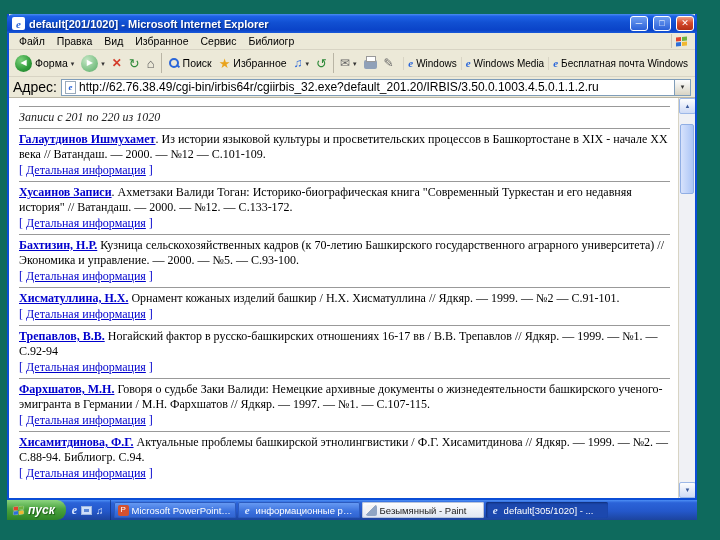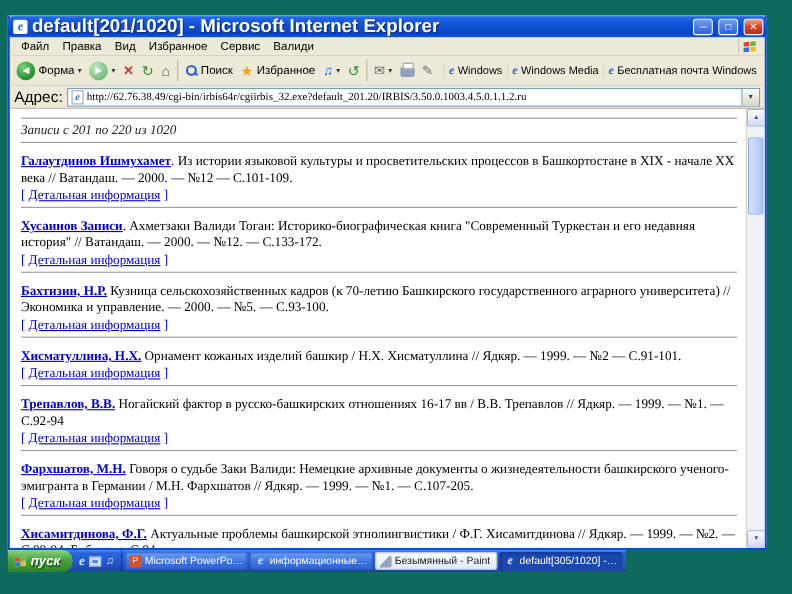--- a/index.html
+++ b/index.html
@@ -9,21 +9,21 @@
   .desktop{position:absolute;left:7px;top:14px;width:690px;height:506px}
 
   
   .window{position:absolute;left:0;top:0;width:690px;height:486px;display:flex;flex-direction:column;
     border-left:2px solid #0b4dd6;border-right:2px solid #0b4dd6;border-bottom:2px solid #0b4dd6;background:#ece9d8}
   .titlebar{flex:0 0 19px;display:flex;align-items:center;gap:4px;padding:0 3px 0 5px;margin:0 -2px;
     background:linear-gradient(180deg,#4a8df0 0%,#1e62e6 12%,#1150d2 45%,#0a43c8 85%,#1a5ada 100%);
     border-radius:6px 6px 0 0}
   .title-icon{width:13px;height:13px;background:#fff;border-radius:2px;color:#2a66d9;
     font:italic bold 11px "Liberation Serif",serif;display:flex;align-items:center;justify-content:center}
-  .title-text{color:#fff;font-size:17px;font-weight:bold;text-shadow:1px 1px 1px #0a2c7a;white-space:nowrap;overflow:hidden;flex:1}
+  .title-text{color:#fff;font-size:11px;font-weight:bold;text-shadow:1px 1px 1px #0a2c7a;white-space:nowrap;overflow:hidden;flex:1}
   .win-btn{width:18px;height:15px;margin-left:1px;border-radius:3px;border:1px solid #fff;display:flex;align-items:center;justify-content:center;
     color:#fff;font-size:9px;line-height:1;background:linear-gradient(180deg,#6f9ef2,#2c61d8)}
   .win-btn.close{background:linear-gradient(180deg,#f0a086,#d5492c 45%,#b33016)}
 
   .menubar{flex:0 0 17px;display:flex;align-items:center;padding:0 4px;background:#ece9d8;border-bottom:1px solid #d8d4c4}
   .menu-item{font-size:10.5px;padding:1px 6px;color:#000}
   .throbber{margin-left:auto;width:20px;height:14px;display:flex;align-items:center;justify-content:center;border-left:1px solid #c9c5b4}
   .flag{display:grid;grid-template-columns:5px 5px;grid-template-rows:4px 4px;gap:1px;transform:skewY(-6deg)}
   .flag i{display:block}
   .flag .f1{background:#e1422c}.flag .f2{background:#6cb33f}.flag .f3{background:#2e6fd8}.flag .f4{background:#f0b832}
@@ -51,45 +51,45 @@
   .print::before{content:"";position:absolute;left:2px;top:-4px;width:8px;height:4px;background:#fff;border:1px solid #999}
   .tb-links{margin-left:auto;display:flex;align-items:center}
   .link-item{display:flex;align-items:center;gap:3px;font-size:10px;padding:1px 4px;border-left:1px solid #d8d4c4;white-space:nowrap}
   .e-ic{color:#2a66d9;font:italic bold 11px "Liberation Serif",serif;line-height:1}
 
   .addressbar{flex:0 0 21px;display:flex;align-items:center;gap:4px;padding:1px 4px;background:#ece9d8;border-bottom:1px solid #b9b5a5}
   .addr-label{font-size:14px;color:#000}
   .addr-field{flex:1;position:relative;height:17px;background:#fff;border:1px solid #7f9db9;display:flex;align-items:center}
   .page-ic{flex:0 0 11px;width:11px;height:13px;margin:0 3px;background:#fff;border:1px solid #9ab;display:flex;align-items:center;justify-content:center;
     color:#2a66d9;font:italic bold 9px "Liberation Serif",serif}
-  .addr-input{flex:1;min-width:0;border:none;outline:none;font-family:Liberation Serif, serif;font-size:10px;color:#000;background:transparent;height:100%}
+  .addr-input{flex:1;min-width:0;border:none;outline:none;font-family:Liberation Sans, sans-serif;font-size:12px;color:#000;background:transparent;height:100%}
   .addr-drop{flex:0 0 16px;height:15px;background:linear-gradient(#fdfdfd,#d8d4c4);border-left:1px solid #7f9db9;display:flex;align-items:center;justify-content:center;font-size:7px;color:#333}
 
   
   .content{position:relative;flex:1;background:#fff;overflow:hidden}
   .content-inner{position:absolute;left:0;top:0;right:17px;bottom:0;padding:5px 8px 0 10px;
     font-family:"Liberation Serif",serif;font-size:12px;line-height:1.25;color:#000;overflow:hidden}
   .content-inner a{color:#0000cc;text-decoration:underline;cursor:pointer}
   .nav-line{margin-bottom:2px}
   .nav-sep{color:#000;margin:0 2px}
   .range{font-style:italic;color:#222;margin:2px 0}
   hr.rule{border:none;border-top:1px solid #999;margin:3px 0}
-  .record{margin:9px 0}
+  .record{margin:3px 0}
   .author{font-weight:bold}
   .rec-rest{color:#000}
   .detail{color:#0000cc;margin-top:1px}
 
   .scrollbar{position:absolute;top:0;right:0;bottom:0;width:17px;background:#f0f1f5;border-left:1px solid #d8d4c4;display:flex;flex-direction:column}
   .sb-btn{flex:0 0 16px;width:17px;background:linear-gradient(180deg,#fdfdfd,#cfdbf6);border:1px solid #9db8e8;border-radius:2px;
     color:#3a5a9c;font-size:6px;display:flex;align-items:center;justify-content:center}
   .sb-track{flex:1;position:relative}
   .sb-thumb{position:absolute;left:1px;top:10px;width:14px;height:70px;border:1px solid #90aee4;border-radius:2px;background:linear-gradient(90deg,#d7e2fc,#abc5f6)}
 
   
-  .taskbar{position:absolute;left:0;top:486px;width:562px;height:20px;display:flex;align-items:stretch;overflow:hidden;
+  .taskbar{position:absolute;left:0;top:486px;width:690px;height:20px;display:flex;align-items:stretch;overflow:hidden;
     background:linear-gradient(180deg,#4c8ef5 0%,#2b63d8 14%,#2458cb 55%,#1c449e 100%)}
   .start{display:flex;align-items:center;gap:4px;padding:0 11px 0 6px;border-radius:0 9px 9px 0;
     background:linear-gradient(180deg,#8cd47f 0%,#4aa33e 45%,#2f8527 100%);
     color:#fff;font-size:12px;font-weight:bold;font-style:italic;text-shadow:1px 1px 1px #1d5a18}
   .start .flag{transform:skewY(-6deg) scale(.9)}
   .start .flag i{box-shadow:0 0 1px #fff}
   .ql{display:flex;align-items:center;gap:4px;padding:0 6px;border-right:1px solid rgba(10,40,110,.6)}
   .ql-e{color:#dce9ff;font:italic bold 12px "Liberation Serif",serif}
   .ql-desktop{width:11px;height:9px;background:#cfe0fa;border:1px solid #9fb8e0;position:relative}
   .ql-desktop::after{content:"";position:absolute;left:2px;top:2px;width:5px;height:3px;background:#5b87d6}
@@ -127,21 +127,21 @@
         <span class="win-btn">□</span>
         <span class="win-btn close">✕</span>
       </div>
 
       <div class="menubar">
         <span class="menu-item">Файл</span>
         <span class="menu-item">Правка</span>
         <span class="menu-item">Вид</span>
         <span class="menu-item">Избранное</span>
         <span class="menu-item">Сервис</span>
-        <span class="menu-item">Валиди</span>
+        <span class="menu-item">Библиогр</span>
         <span class="throbber">
           <span class="flag">
               <i class="f1"></i>
               <i class="f2"></i>
               <i class="f3"></i>
               <i class="f4"></i>
             </span>
         </span>
       </div>
 
@@ -251,21 +251,21 @@
             <hr class="rule">
           </div>
 
           <div class="record">
             <div><a class="author">Трепавлов, В.В.</a><span class="rec-rest"> Ногайский фактор в русско-башкирских отношениях 16-17 вв / В.В. Трепавлов // Ядкяр. — 1999. — №1. — С.92-94</span></div>
             <div class="detail"><span>[</span> <a>Детальная информация</a> <span>]</span></div>
             <hr class="rule">
           </div>
 
           <div class="record">
-            <div><a class="author">Фархшатов, М.Н.</a><span class="rec-rest"> Говоря о судьбе Заки Валиди: Немецкие архивные документы о жизнедеятельности башкирского ученого-эмигранта в Германии / М.Н. Фархшатов // Ядкяр. — 1999. — №1. — С.107-205.</span></div>
+            <div><a class="author">Фархшатов, М.Н.</a><span class="rec-rest"> Говоря о судьбе Заки Валиди: Немецкие архивные документы о жизнедеятельности башкирского ученого-эмигранта в Германии / М.Н. Фархшатов // Ядкяр. — 1997. — №1. — С.107-115.</span></div>
             <div class="detail"><span>[</span> <a>Детальная информация</a> <span>]</span></div>
             <hr class="rule">
           </div>
 
           <div class="record">
             <div><a class="author">Хисамитдинова, Ф.Г.</a><span class="rec-rest"> Актуальные проблемы башкирской этнолингвистики / Ф.Г. Хисамитдинова // Ядкяр. — 1999. — №2. — С.88-94. Библиогр. С.94.</span></div>
             <div class="detail"><span>[</span> <a>Детальная информация</a> <span>]</span></div>
 
           </div>
 

